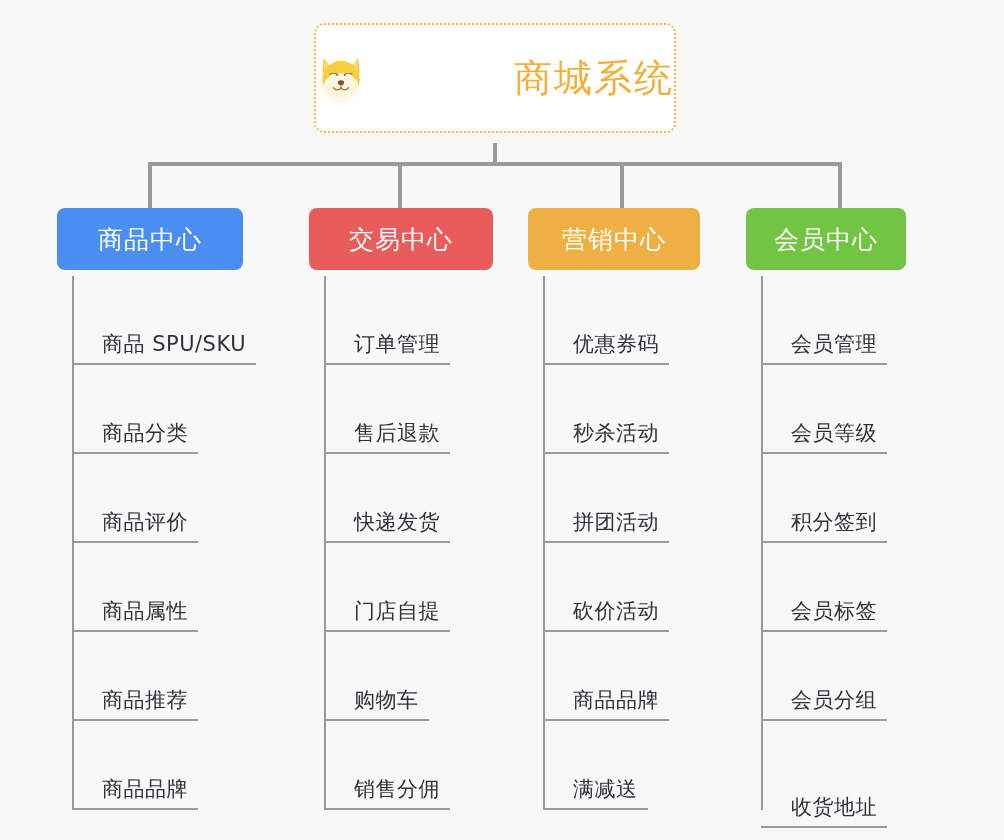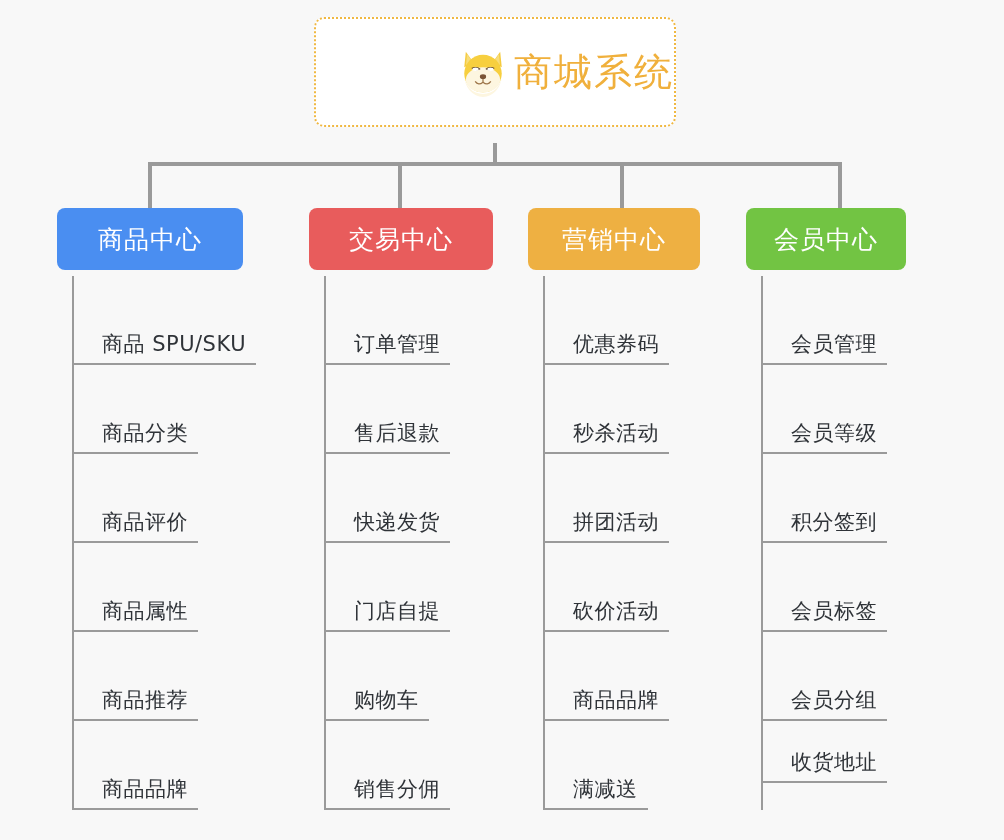--- a/index.html
+++ b/index.html
@@ -20,29 +20,29 @@
   #diagram {
     position: relative;
     width: 1004px;
     height: 840px;
   }
 
   
   .root-node {
     position: absolute;
     left: 314px;
-    top: 17px;
+    top: 23px;
     width: 362px;
     height: 110px;
     background: #ffffff;
     border: 2px dotted #f0b842;
     border-radius: 10px;
     display: flex;
     align-items: center;
-    justify-content: flex-end;
+    justify-content: space-between;
     gap: 6px;
   }
   .root-title {
     font-size: 38px;
     color: #f0b03c;
     letter-spacing: 2px;
     line-height: 1;
     font-family: "DejaVu Sans", "Liberation Sans", sans-serif;
   }
   .shiba-icon {
@@ -277,20 +277,20 @@
     <div class="leaf-item" style="top:267px;">
       <span class="leaf-inner" style="border-bottom-color: rgb(154, 154, 154);">
         <span class="leaf-label">会员标签</span>
       </span>
     </div>
     <div class="leaf-item" style="top:356px;">
       <span class="leaf-inner" style="border-bottom-color: rgb(154, 154, 154);">
         <span class="leaf-label">会员分组</span>
       </span>
     </div>
-    <div class="leaf-item" style="top:418px;">
+    <div class="leaf-item" style="top:463px;">
       <span class="leaf-inner" style="border-bottom-color: rgb(154, 154, 154);">
         <span class="leaf-label">收货地址</span>
       </span>
     </div>
   </div>
 
 </div>
 
 </body></html>

